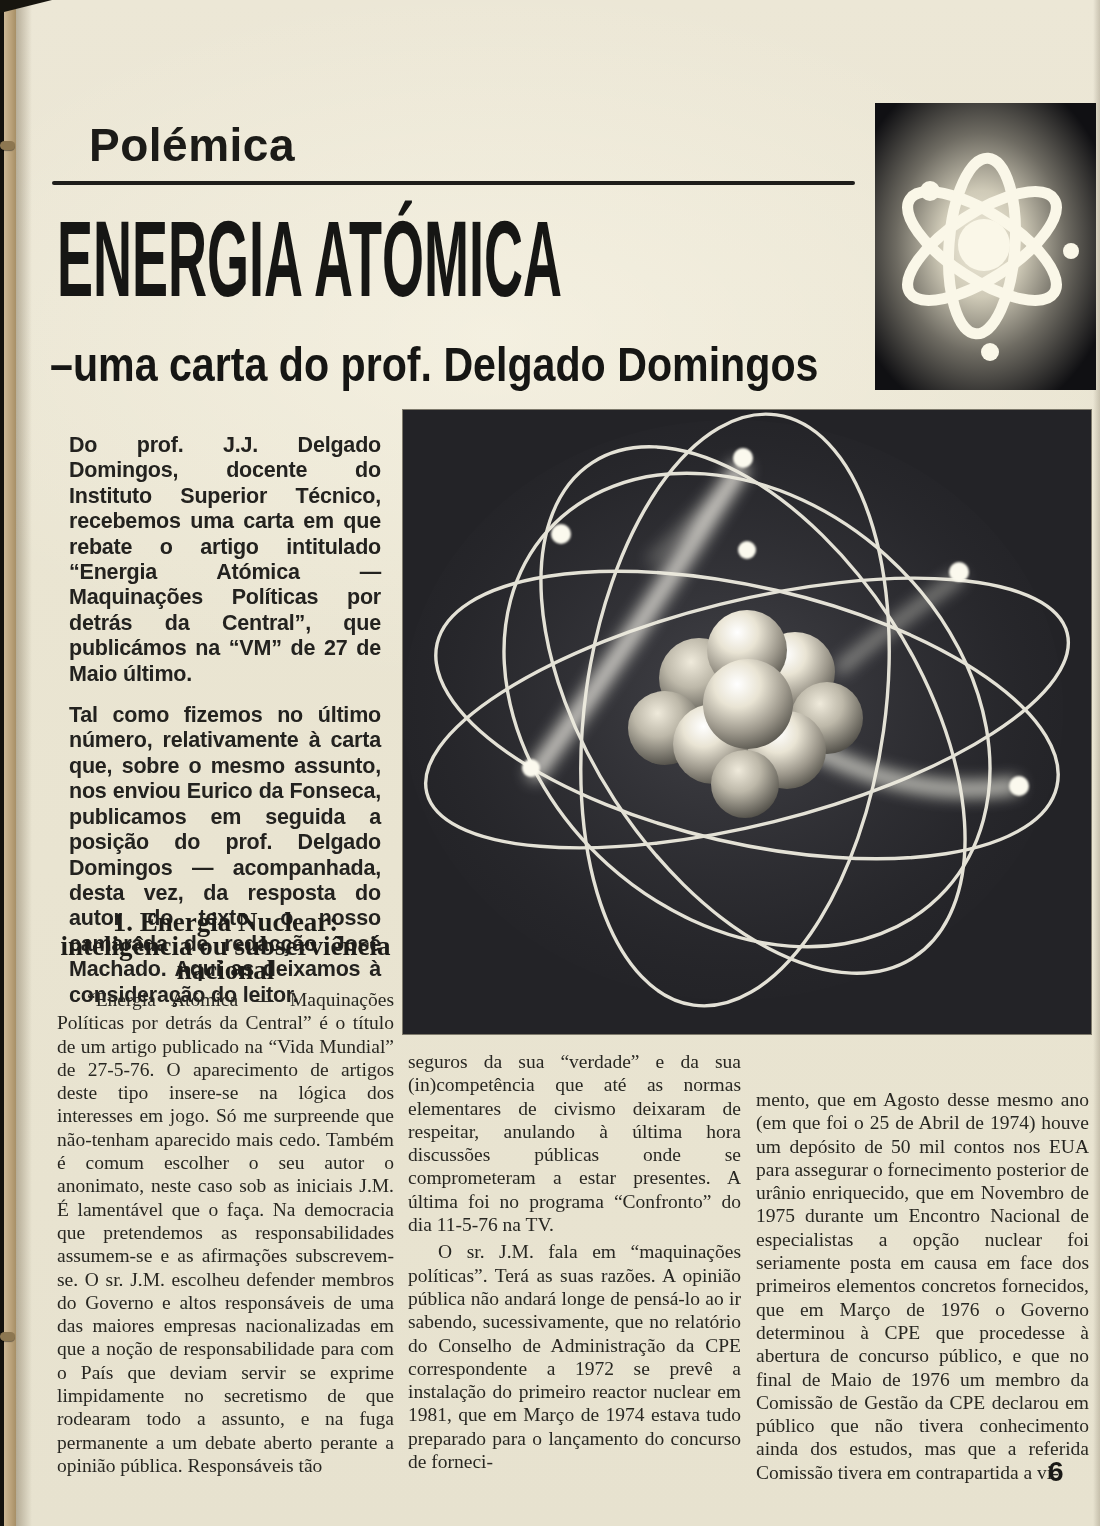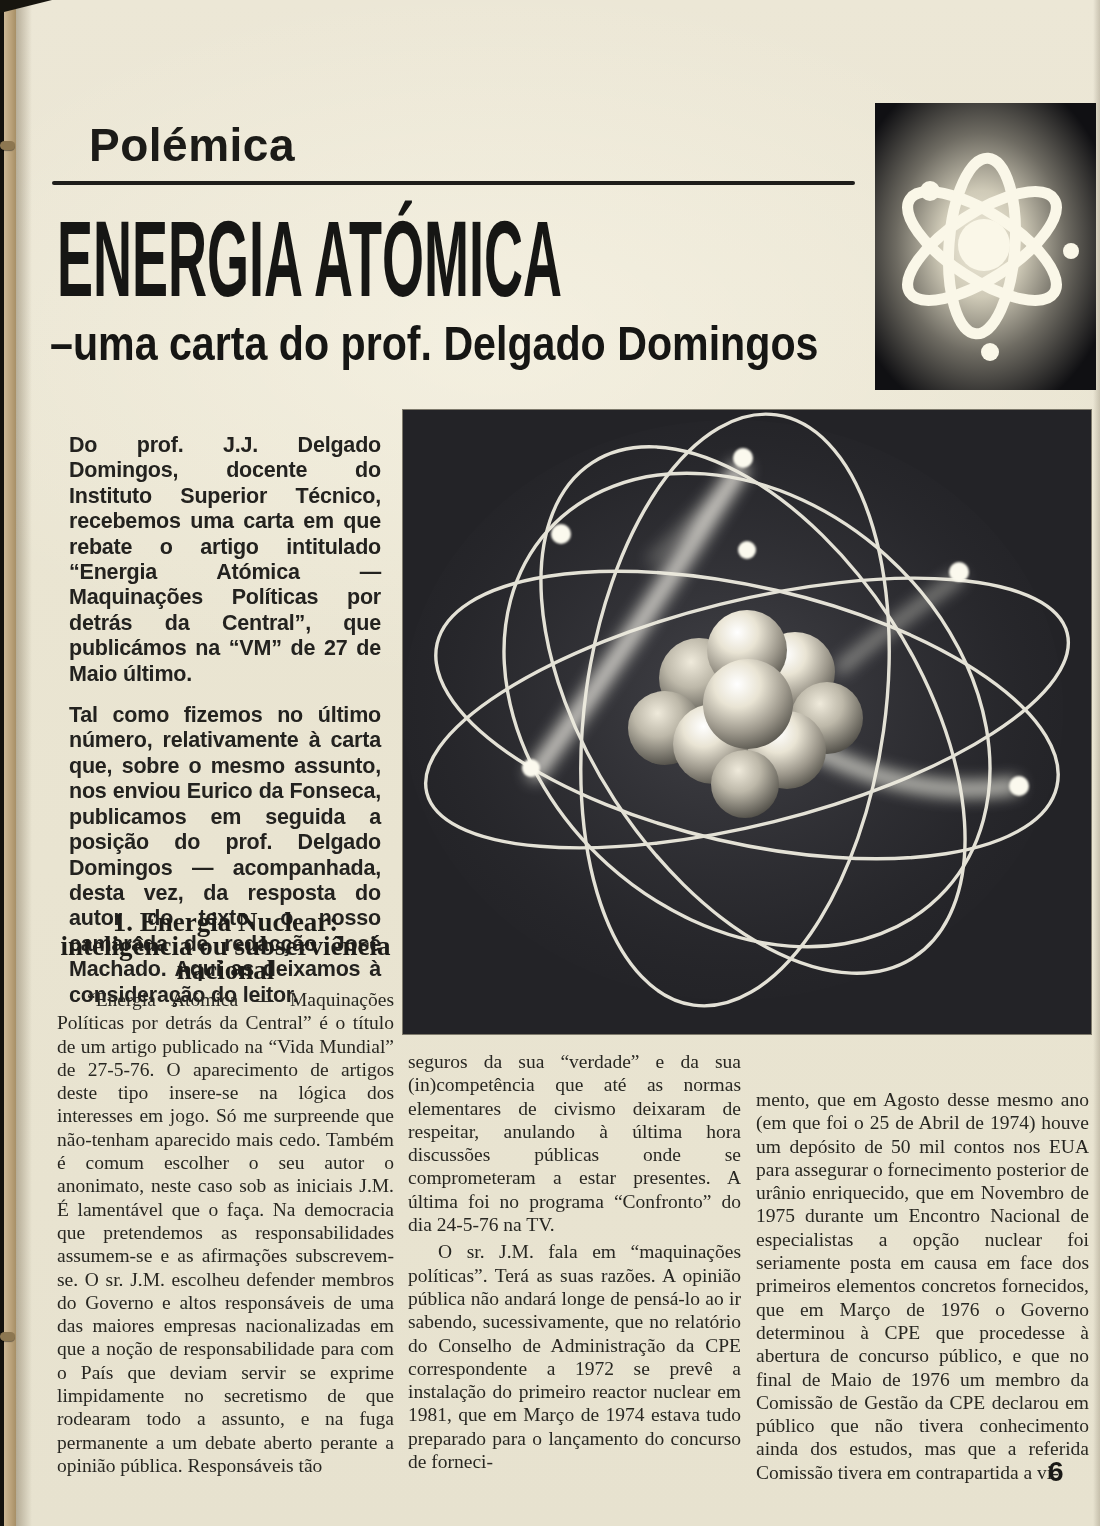--- a/index.html
+++ b/index.html
@@ -41,21 +41,21 @@
   }
   .rule{position:absolute;left:52px;top:181px;width:803px;height:4px;
     background:#1e1d1a;border-radius:2px;}
   .title{
     position:absolute;left:50px;top:198px;margin:7px;
     font-family:"Liberation Sans",sans-serif;font-weight:bold;
     font-size:108px;line-height:1;color:#161614;white-space:nowrap;
   }
   .title .squeeze{display:inline-block;transform:scaleX(.5);transform-origin:0 0;letter-spacing:0px;}
   .subtitle{
-    position:absolute;left:50px;top:317px;margin:0;
+    position:absolute;left:50px;top:338px;margin:0;
     font-family:"Liberation Sans",sans-serif;font-weight:bold;
     font-size:49px;line-height:1.1;color:#161614;white-space:nowrap;
   }
   .subtitle .squeeze{display:inline-block;transform:scaleX(.84);transform-origin:0 0;}
 
   
   .atom-icon{position:absolute;left:875px;top:103px;width:221px;height:287px;}
   .atom-icon svg{display:block;}
 
   
@@ -206,21 +206,21 @@
       </g>
     </svg>
   </figure>
 
   <section class="col col-left">
     <h3>1. Energia Nuclear: inteligência ou subserviência nacional</h3>
     <p class="indent">“Energia Atómica — Maquinações Políticas por detrás da Central” é o título de um artigo publicado na “Vida Mundial” de 27-5-76. O aparecimento de artigos deste tipo insere-se na lógica dos interesses em jogo. Só me surpreende que não-tenham aparecido mais cedo. Também é comum escolher o seu autor o anonimato, neste caso sob as iniciais J.M. É lamentável que o faça. Na democracia que pretendemos as responsabilidades assumem-se e as afirmações subscrevem-se. O sr. J.M. escolheu defender membros do Governo e altos responsáveis de uma das maiores empresas nacionalizadas em que a noção de responsabilidade para com o País que deviam servir se exprime limpidamente no secretismo de que rodearam todo a assunto, e na fuga permanente a um debate aberto perante a opinião pública. Responsáveis tão</p>
   </section>
 
   <section class="col col-mid">
-    <p>seguros da sua “verdade” e da sua (in)competência que até as normas elementares de civismo deixaram de respeitar, anulando à última hora discussões públicas onde se comprometeram a estar presentes. A última foi no programa “Confronto” do dia 24-5-76 na TV.</p>
+    <p>seguros da sua “verdade” e da sua (in)competência que até as normas elementares de civismo deixaram de respeitar, anulando à última hora discussões públicas onde se comprometeram a estar presentes. A última foi no programa “Confronto” do dia 11-5-76 na TV.</p>
     <p class="indent">O sr. J.M. fala em “maquinações políticas”. Terá as suas razões. A opinião pública não andará longe de pensá-lo ao ir sabendo, sucessivamente, que no relatório do Conselho de Administração da CPE correspondente a 1972 se prevê a instalação do primeiro reactor nuclear em 1981, que em Março de 1974 estava tudo preparado para o lançamento do concurso de forneci-</p>
   </section>
 
   <section class="col col-right">
     <p>mento, que em Agosto desse mesmo ano (em que foi o 25 de Abril de 1974) houve um depósito de 50 mil contos nos EUA para assegurar o fornecimento posterior de urânio enriquecido, que em Novembro de 1975 durante um Encontro Nacional de especialistas a opção nuclear foi seriamente posta em causa em face dos primeiros elementos concretos fornecidos, que em Março de 1976 o Governo determinou à CPE que procedesse à abertura de concurso público, e que no final de Maio de 1976 um membro da Comissão de Gestão da CPE declarou em público que não tivera conhecimento ainda dos estudos, mas que a referida Comissão tivera em contrapartida a vi-</p>
   </section>
 
   <div class="page-number">6</div>
 
 </div>

